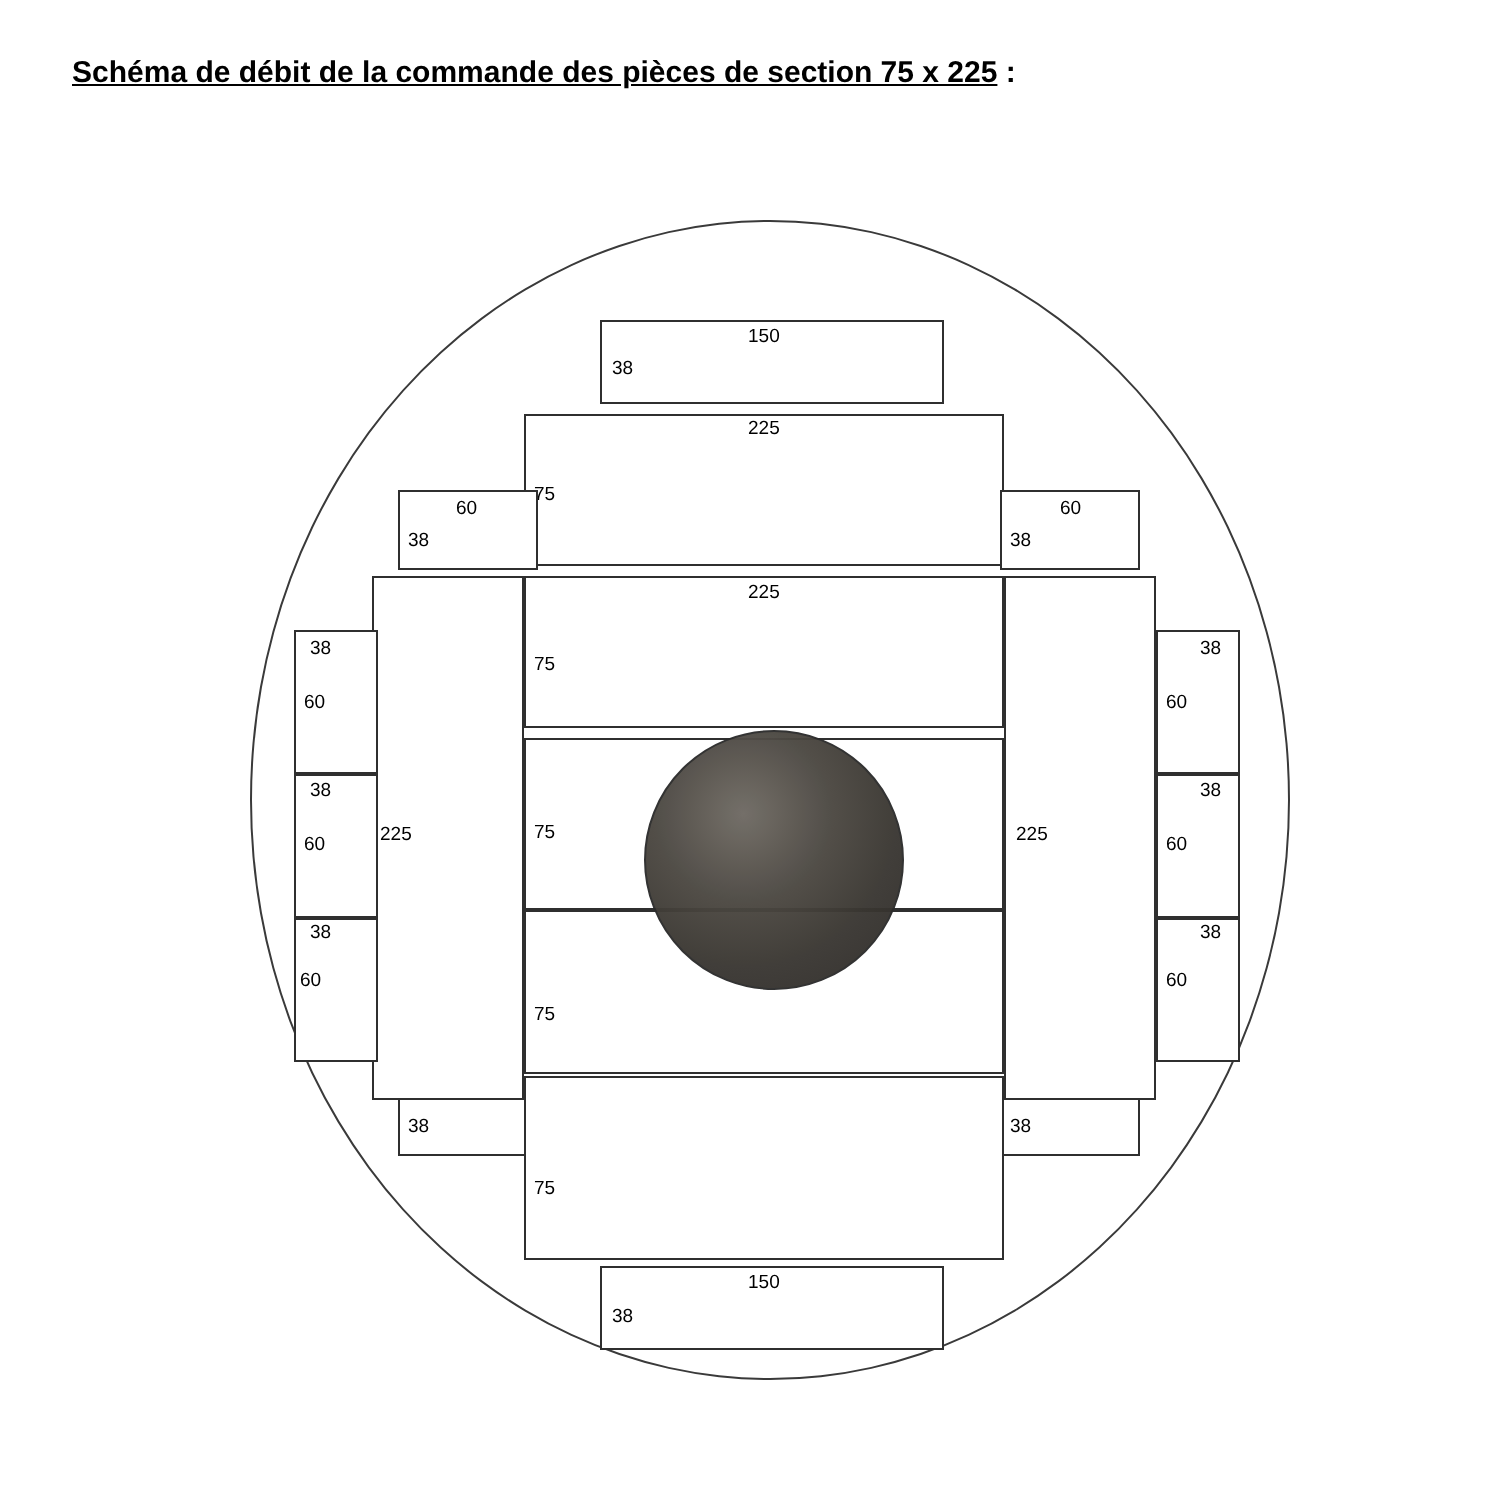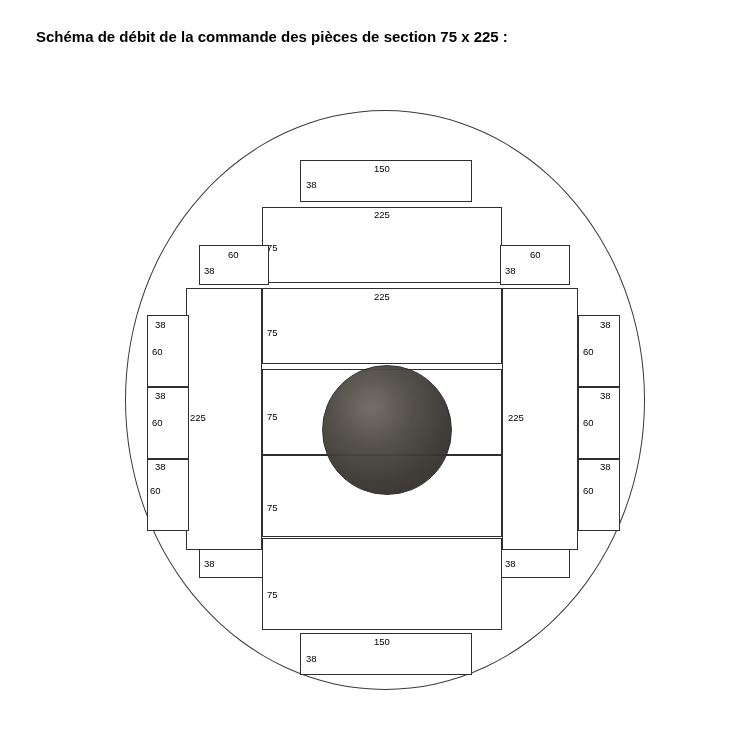--- a/index.html
+++ b/index.html
@@ -18,20 +18,21 @@
 
   #title {
     position: absolute;
     left: 36px;
     top: 28px;
     font-size: 15px;
     font-weight: bold;
     white-space: nowrap;
   }
   #title .underlined {
+    text-decoration: underline;
   }
   #title .colon {
     font-weight: bold;
     text-decoration: none;
   }
 
   #diagram {
     position: absolute;
     left: 0;
     top: 80px;

